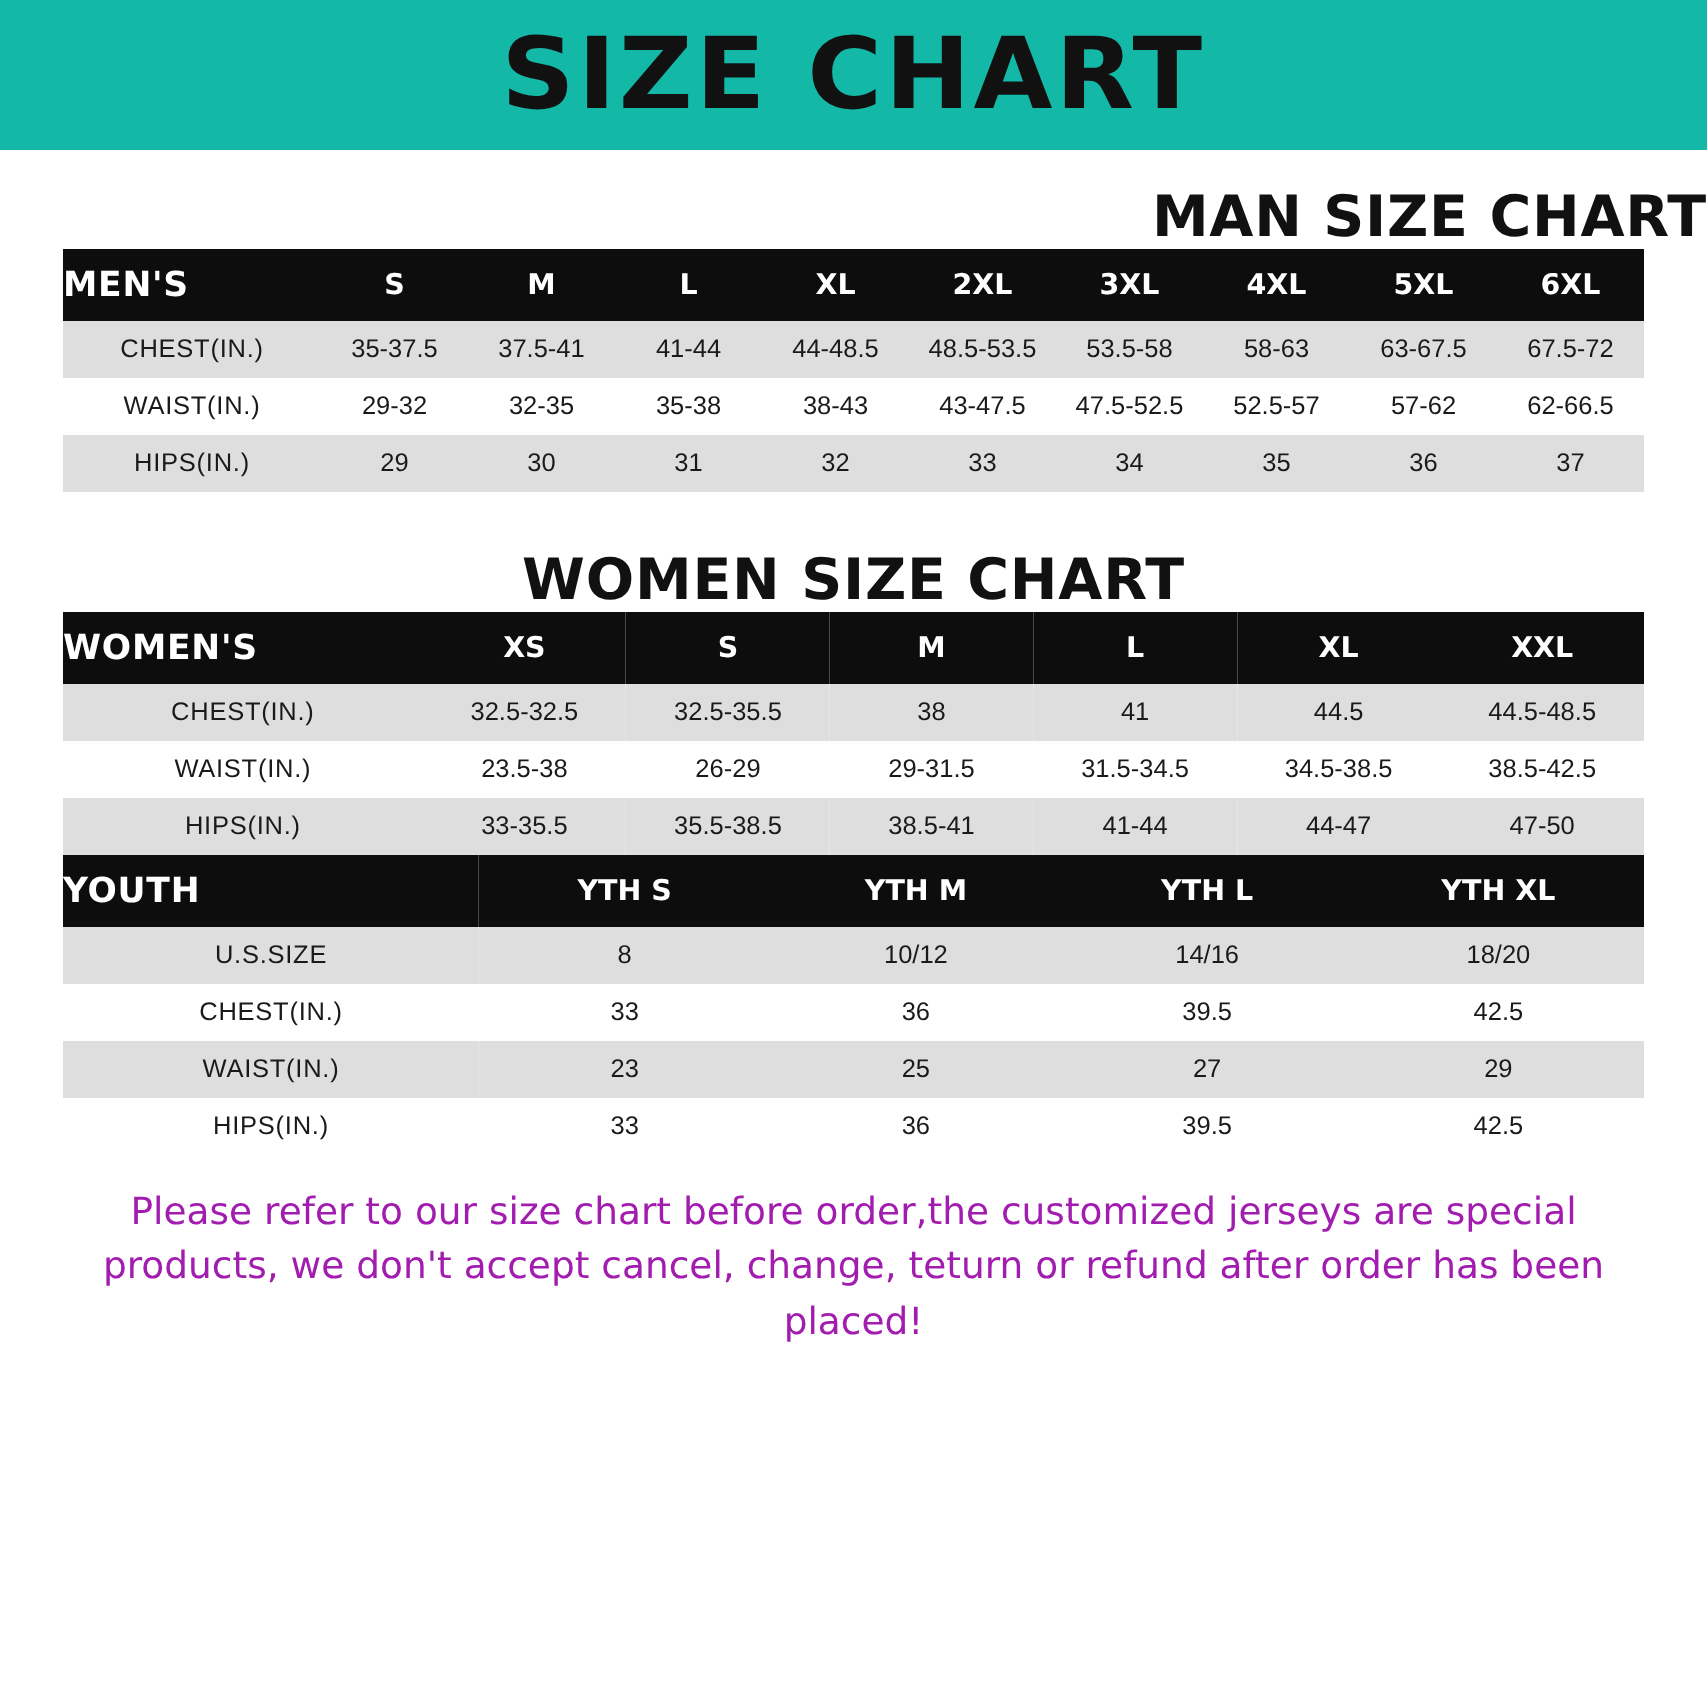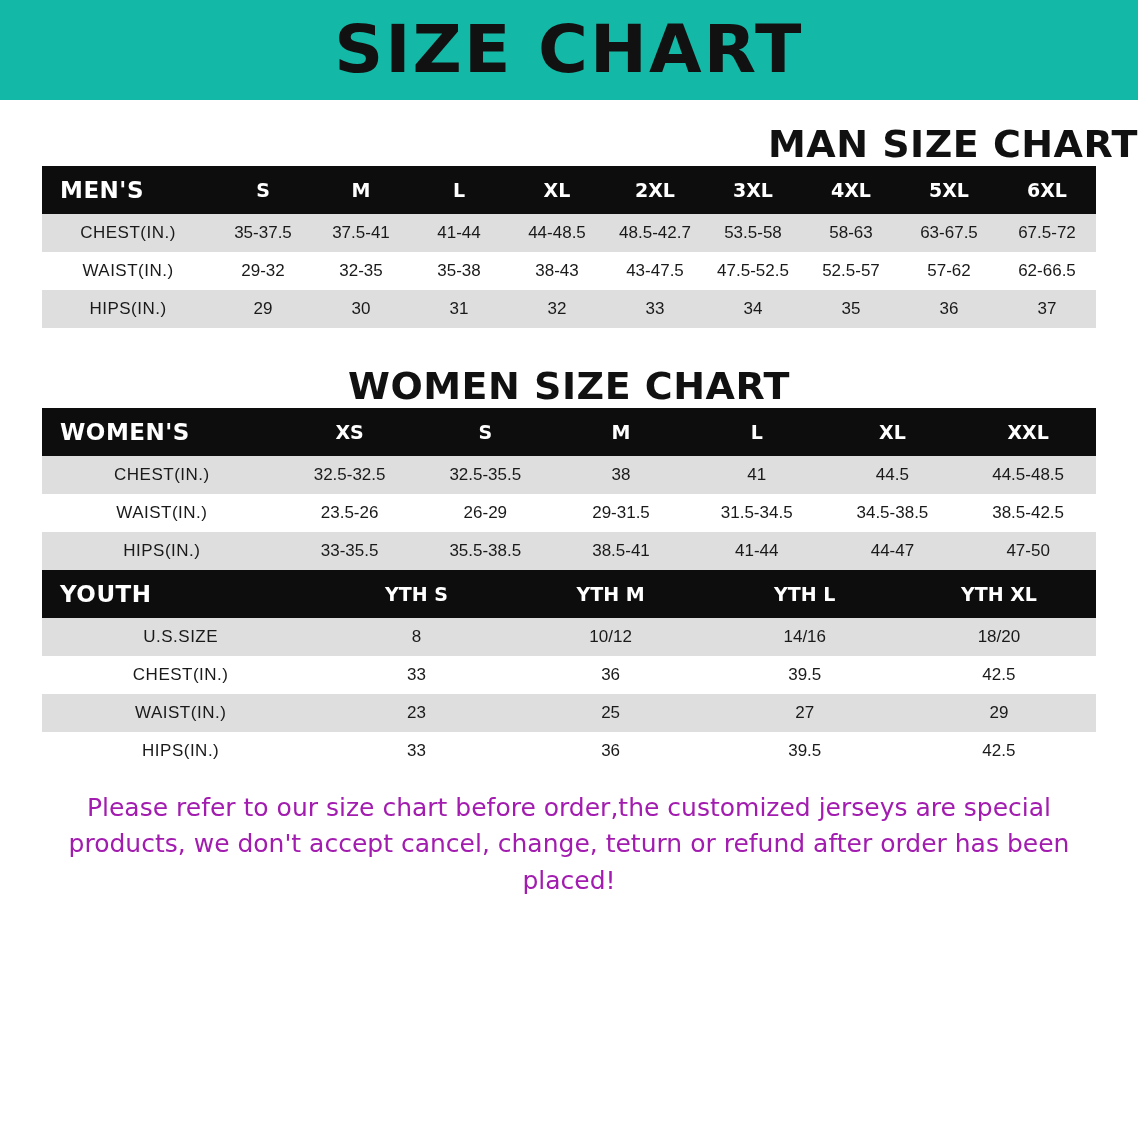--- a/index.html
+++ b/index.html
@@ -64,21 +64,20 @@
     background: #0d0d0d;
     color: #ffffff;
     font-family: "DejaVu Sans", sans-serif;
     font-weight: bold;
     font-size: 19px;
     padding: 11px 0;
     text-align: center;
   }
   table.size-table thead th.first-col {
     text-align: left;
-    padding-left: 18px;
     font-size: 23px;
     letter-spacing: 0.5px;
   }
   table.size-table tbody td {
     font-size: 17px;
     padding: 9px 0;
     text-align: center;
     color: #1a1a1a;
   }
   table.size-table tbody td.first-col {
@@ -156,21 +155,21 @@
           <th>6XL</th>
         </tr>
       </thead>
       <tbody>
         <tr class="row-shade">
           <td class="first-col">CHEST(IN.)</td>
           <td>35-37.5</td>
           <td>37.5-41</td>
           <td>41-44</td>
           <td>44-48.5</td>
-          <td>48.5-42.7</td>
+          <td>48.5-53.5</td>
           <td>53.5-58</td>
           <td>58-63</td>
           <td>63-67.5</td>
           <td>67.5-72</td>
         </tr>
         <tr class="row-plain">
           <td class="first-col">WAIST(IN.)</td>
           <td>29-32</td>
           <td>32-35</td>
           <td>35-38</td>
@@ -225,21 +224,21 @@
           <td class="first-col">CHEST(IN.)</td>
           <td>32.5-32.5</td>
           <td>32.5-35.5</td>
           <td>38</td>
           <td>41</td>
           <td>44.5</td>
           <td>44.5-48.5</td>
         </tr>
         <tr class="row-plain">
           <td class="first-col">WAIST(IN.)</td>
-          <td>23.5-26</td>
+          <td>23.5-38</td>
           <td>26-29</td>
           <td>29-31.5</td>
           <td>31.5-34.5</td>
           <td>34.5-38.5</td>
           <td>38.5-42.5</td>
         </tr>
         <tr class="row-shade">
           <td class="first-col">HIPS(IN.)</td>
           <td>33-35.5</td>
           <td>35.5-38.5</td>

